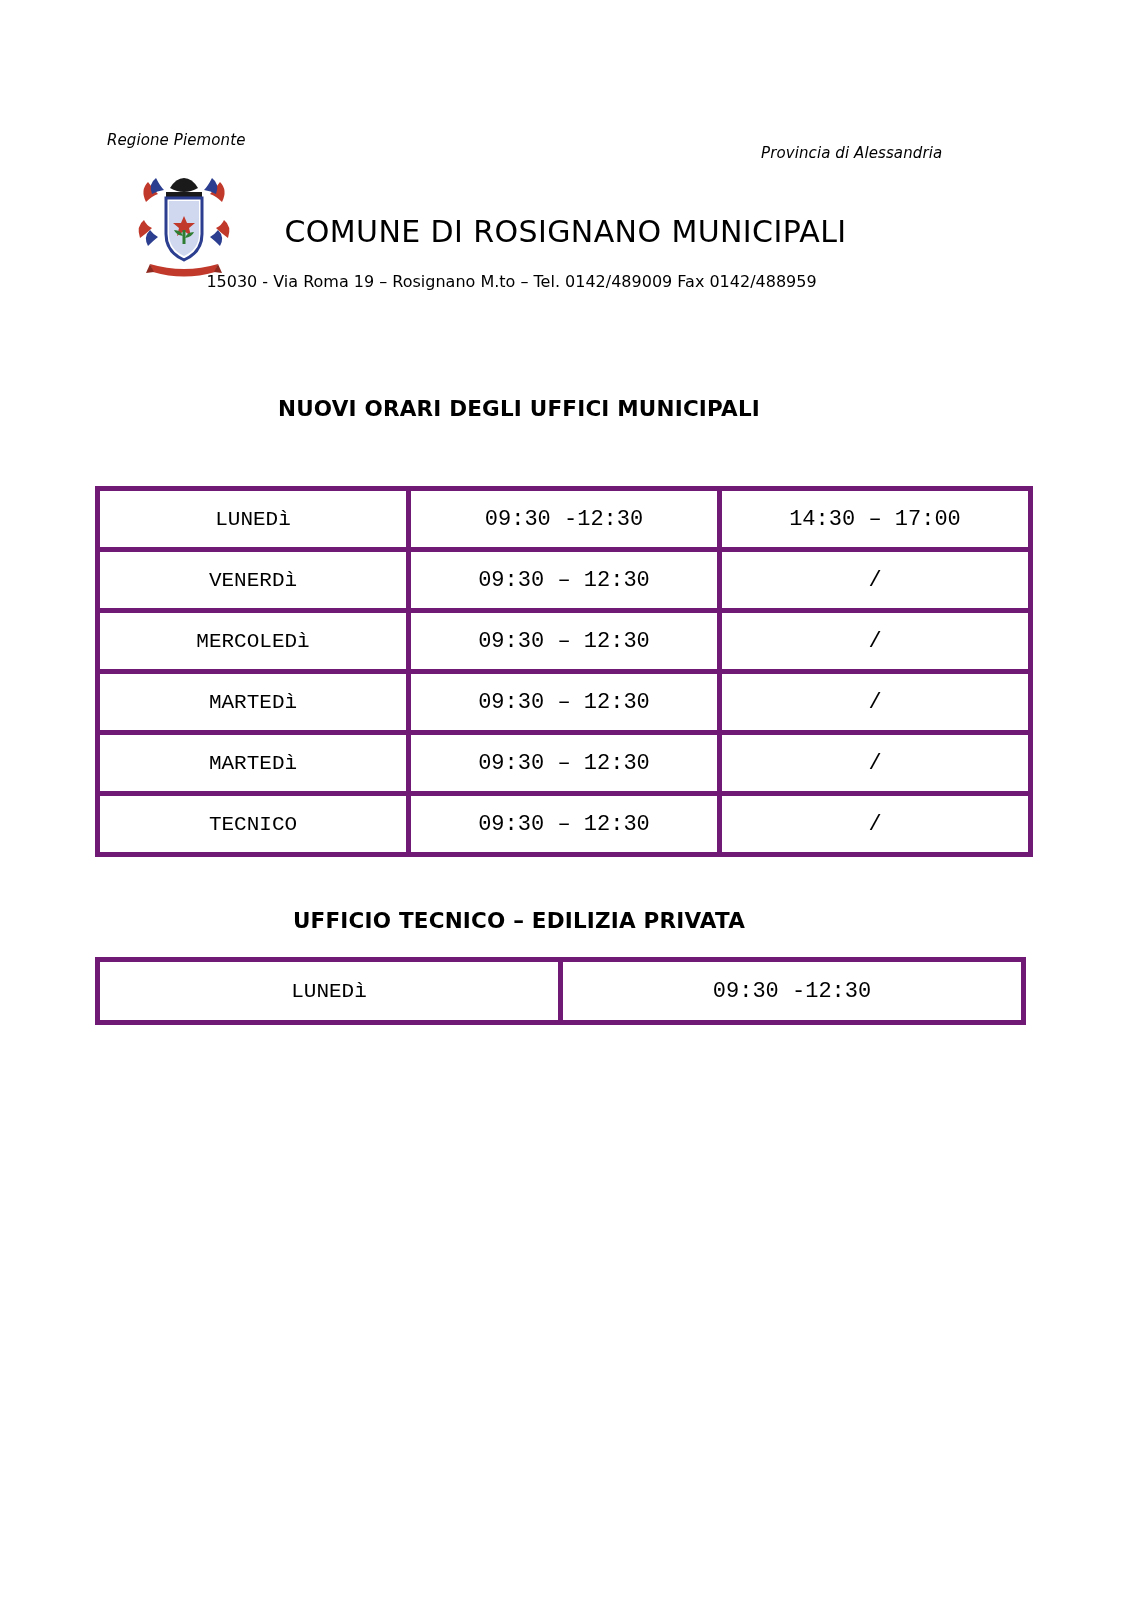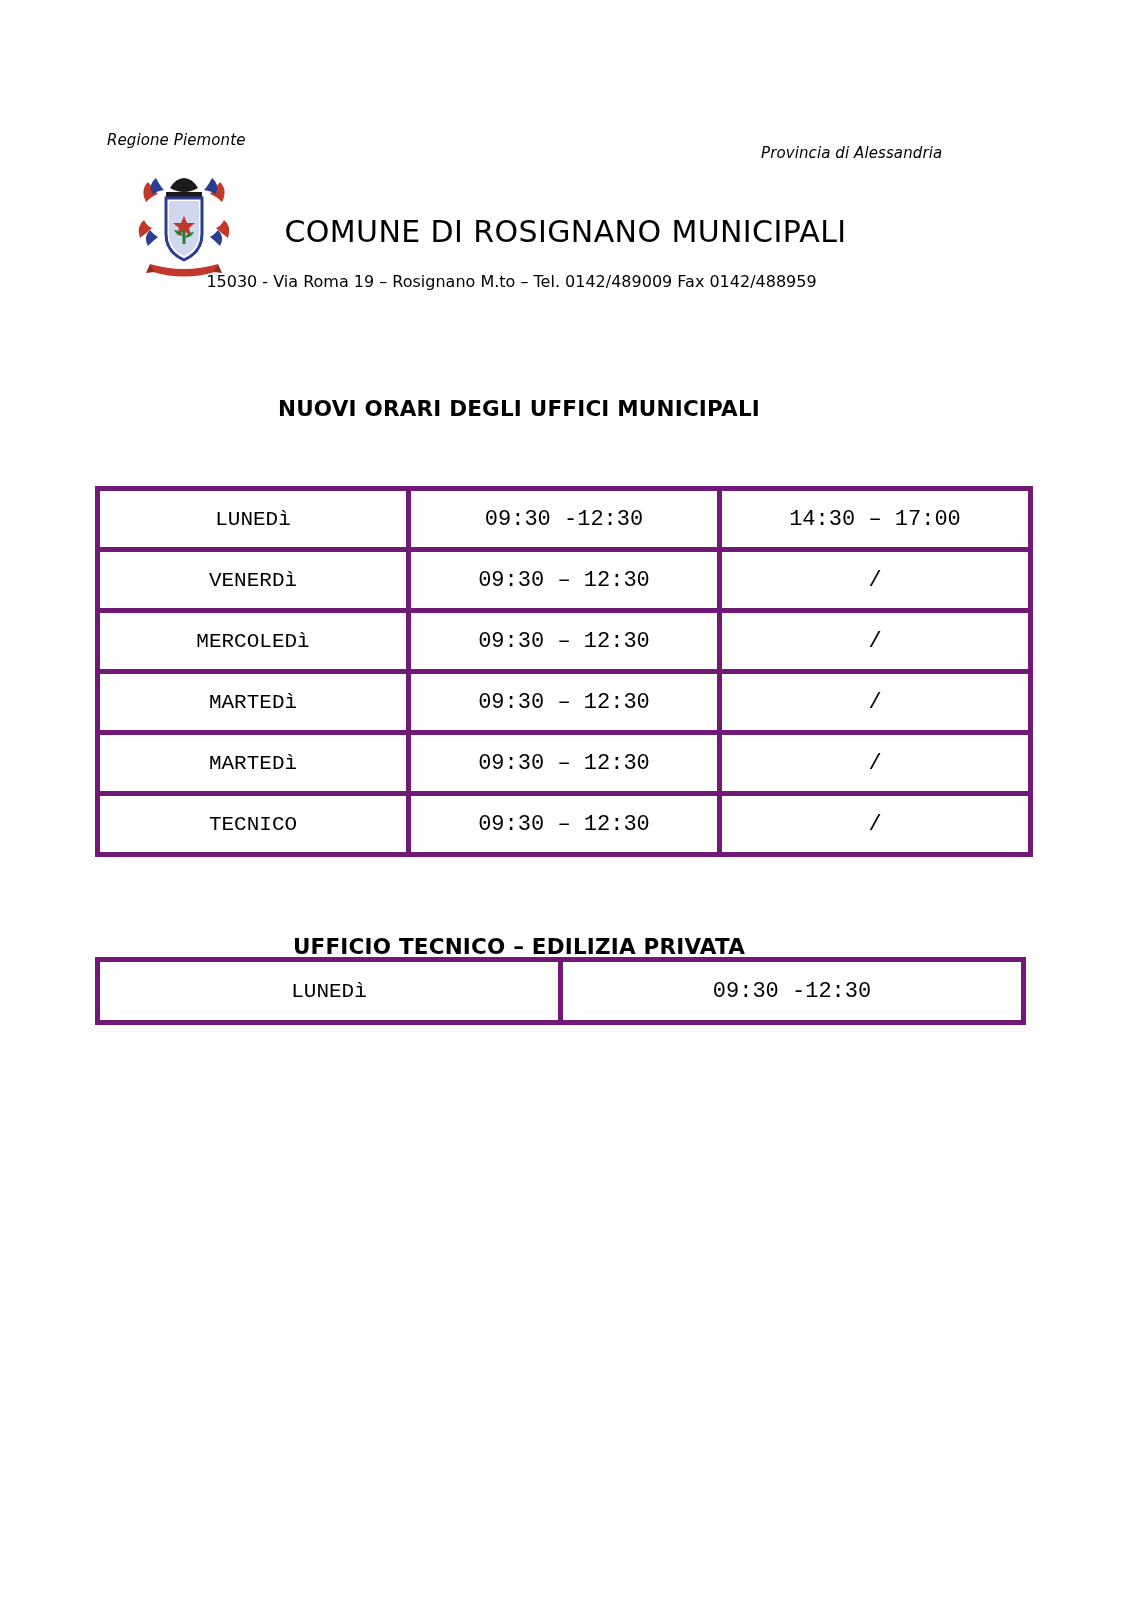--- a/index.html
+++ b/index.html
@@ -76,21 +76,21 @@
   .section-title {
     position: absolute;
     left: 0;
     width: 1038px;
     text-align: center;
     font-weight: bold;
     font-size: 21.5px;
     letter-spacing: 0.2px;
   }
   #main-heading { top: 396px; }
-  #second-heading { top: 934px; }
+  #second-heading { top: 908px; }
 
   
   table.schedule {
     position: absolute;
     border-collapse: collapse;
     table-layout: fixed;
   }
   table.schedule td {
     border: 5px solid #701a75;
     font-size: 22px;

